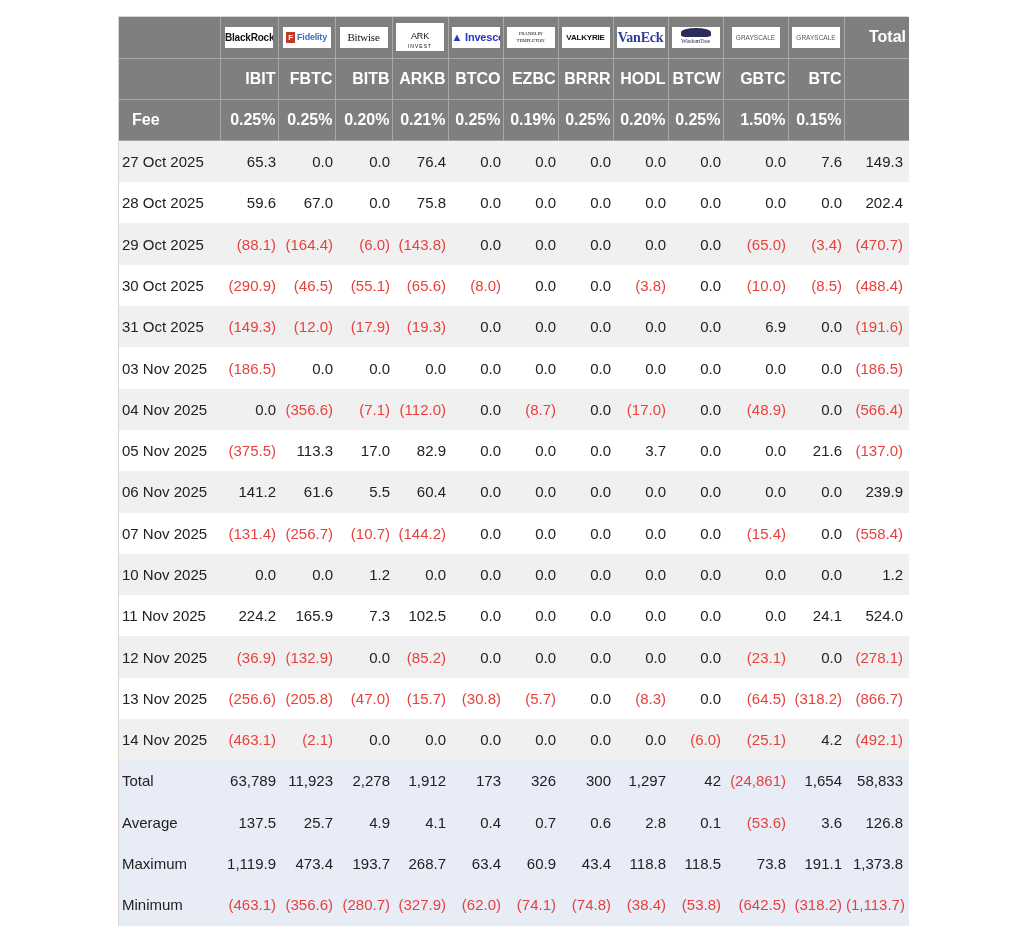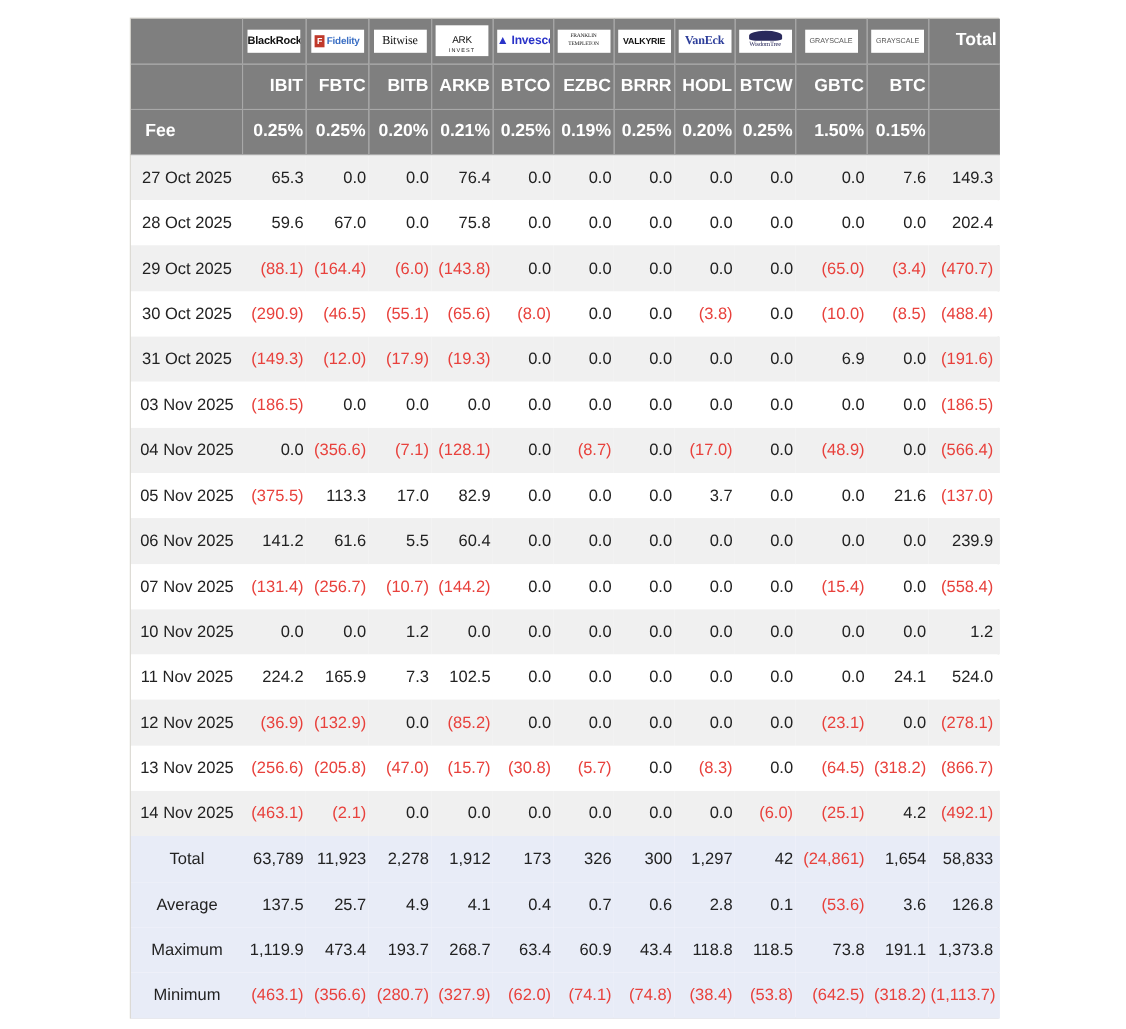--- a/index.html
+++ b/index.html
@@ -39,27 +39,27 @@
     overflow: hidden; letter-spacing: -0.2px;
   }
   .logo.fid { color: #3b6fc4; font-size: 9px; }
   .logo.fid .fbox { display: inline-block; width: 9px; height: 11px; background: #c0392b; color: #fff; font-size: 8px; line-height: 11px; margin-right: 2px; vertical-align: middle; }
   .logo.bitw { font-family: "Liberation Serif", serif; font-size: 11px; font-weight: normal; }
   .logo.ark { font-size: 9px; font-weight: normal; line-height: 10px; padding-top: 8px; height: 20px; }
   .logo.ark small { display: block; font-size: 5px; letter-spacing: 1px; }
   .logo.inv { color: #2a33c8; font-size: 11px; }
   .logo.frank { font-family: "Liberation Serif", serif; font-size: 5px; line-height: 7px; padding-top: 3px; height: 18px; font-weight: normal; }
   .logo.valk { font-size: 8px; font-weight: 900; }
-  .logo.vaneck { color: #2d3e9a; font-family: "Liberation Serif", serif; font-size: 11px; }
+  .logo.vaneck { color: #2d3e9a; font-family: "Liberation Serif", serif; font-size: 14px; }
   .logo.wt { color: #2a2a5c; font-family: "Liberation Serif", serif; font-size: 6px; line-height: 8px; font-weight: normal; }
   .logo.wt .tree { display: block; height: 9px; margin: 1px auto 0; width: 30px; background: #2a2a5c; border-radius: 50% 50% 20% 20%; }
   .logo.gray { color: #555; font-size: 6.5px; font-weight: normal; letter-spacing: 0; }
   .fee-row th { font-size: 16px; }
   tbody td { text-align: right; border: none; }
-  tbody td:first-child { text-align: center; padding-left: 3px; }
+  tbody td:first-child { text-align: left; padding-left: 3px; }
   tbody tr.odd td { background: #f0f0f0; }
   tbody tr.even td { background: #ffffff; }
   tbody tr.summary td { background: #e8ecf7; }
   .neg { color: #e8413c; }
   td.total-col { padding-right: 6px; }
 </style>
 </head>
 <body>
 
 <div class="wrap">
@@ -215,21 +215,21 @@
           <td>0.0</td>
           <td>0.0</td>
           <td>0.0</td>
           <td class="total-col neg">(186.5)</td>
         </tr>
         <tr class="odd">
           <td>04 Nov 2025</td>
           <td>0.0</td>
           <td class="neg">(356.6)</td>
           <td class="neg">(7.1)</td>
-          <td class="neg">(128.1)</td>
+          <td class="neg">(112.0)</td>
           <td>0.0</td>
           <td class="neg">(8.7)</td>
           <td>0.0</td>
           <td class="neg">(17.0)</td>
           <td>0.0</td>
           <td class="neg">(48.9)</td>
           <td>0.0</td>
           <td class="total-col neg">(566.4)</td>
         </tr>
         <tr class="even">

